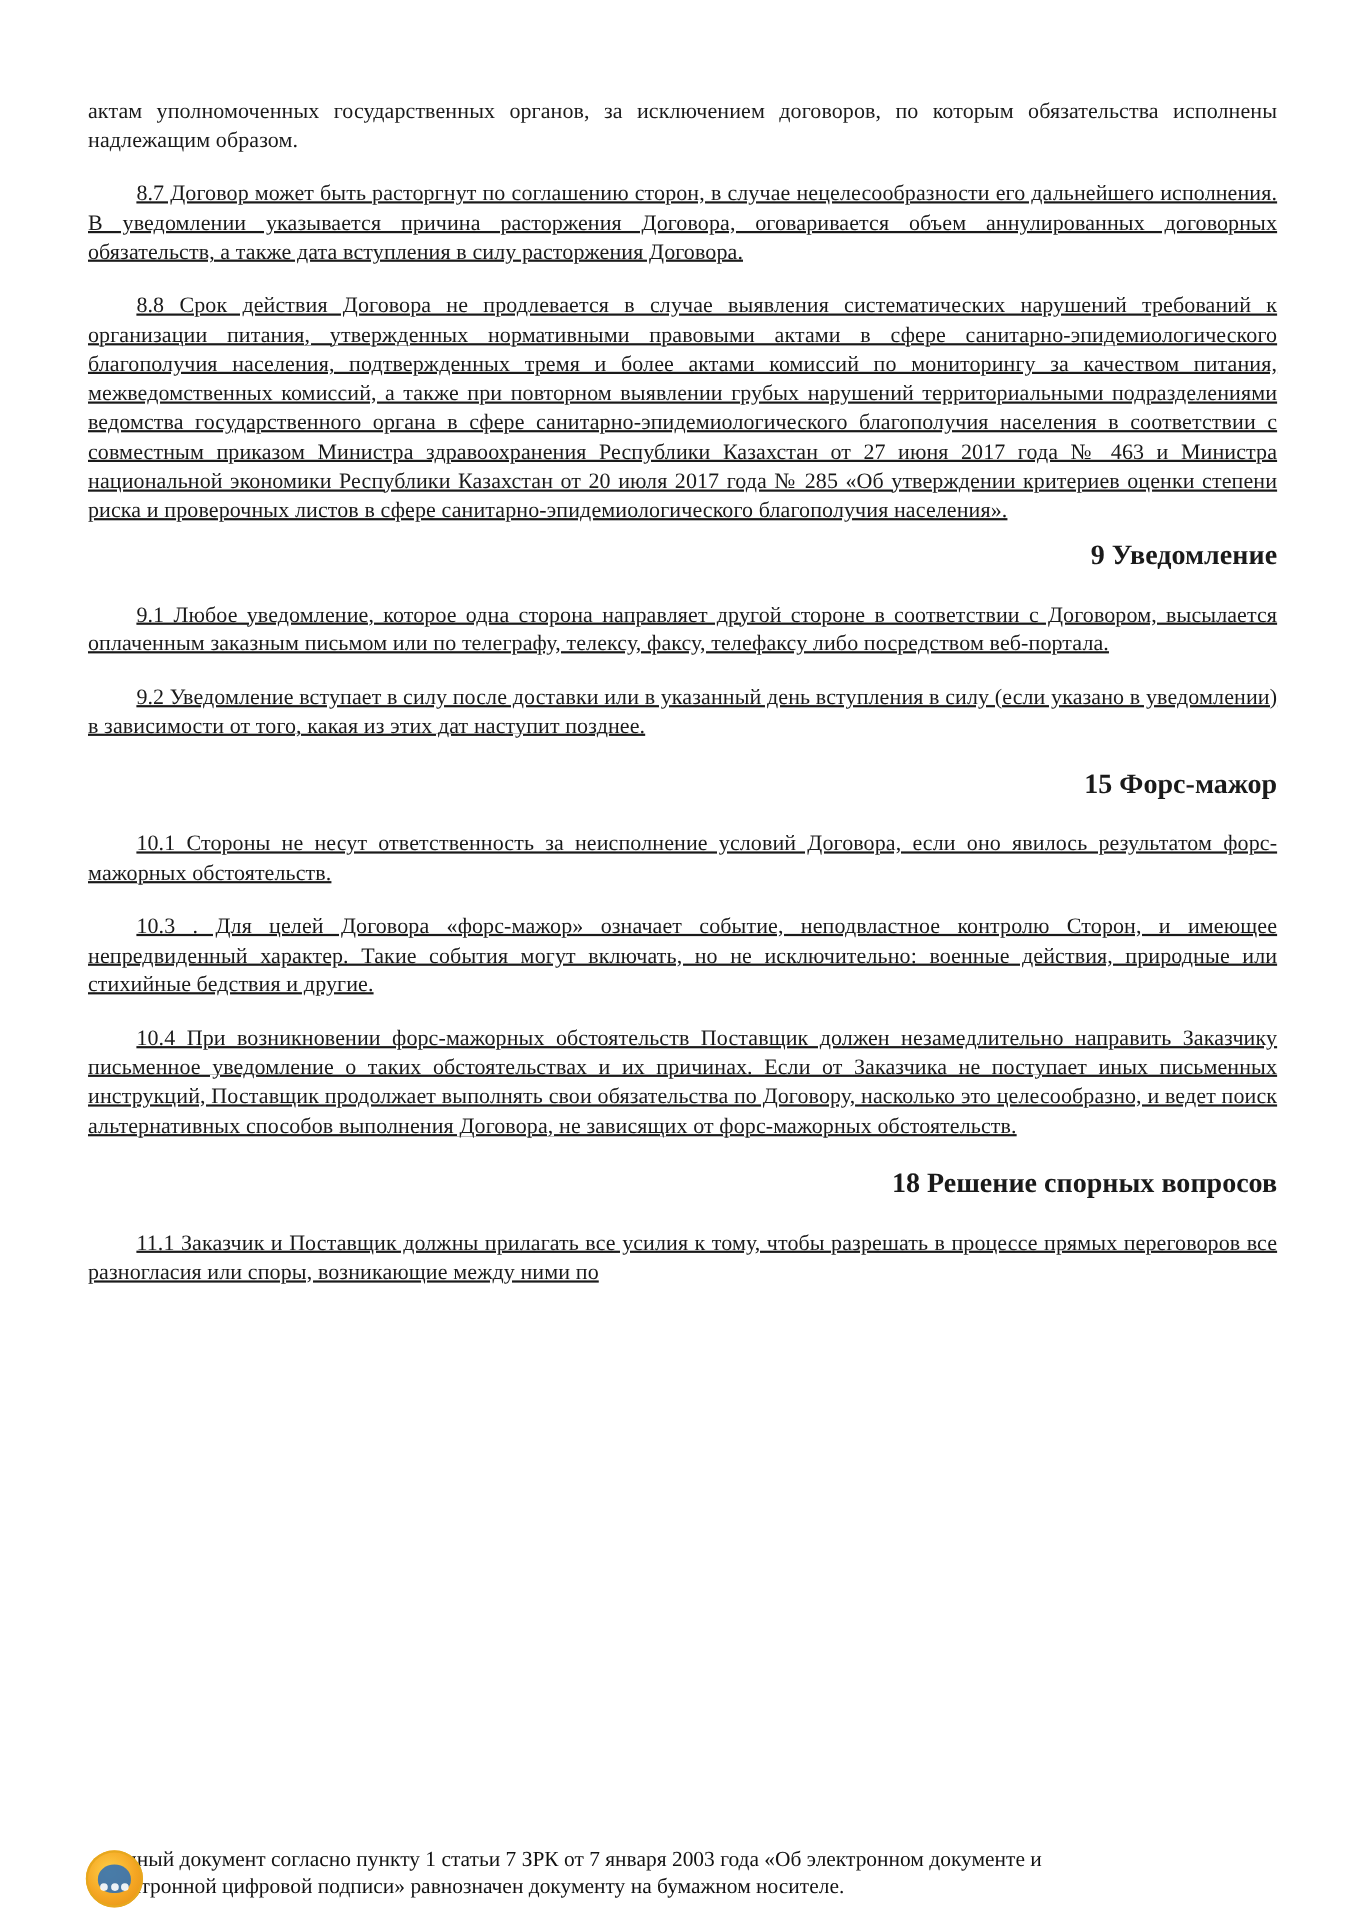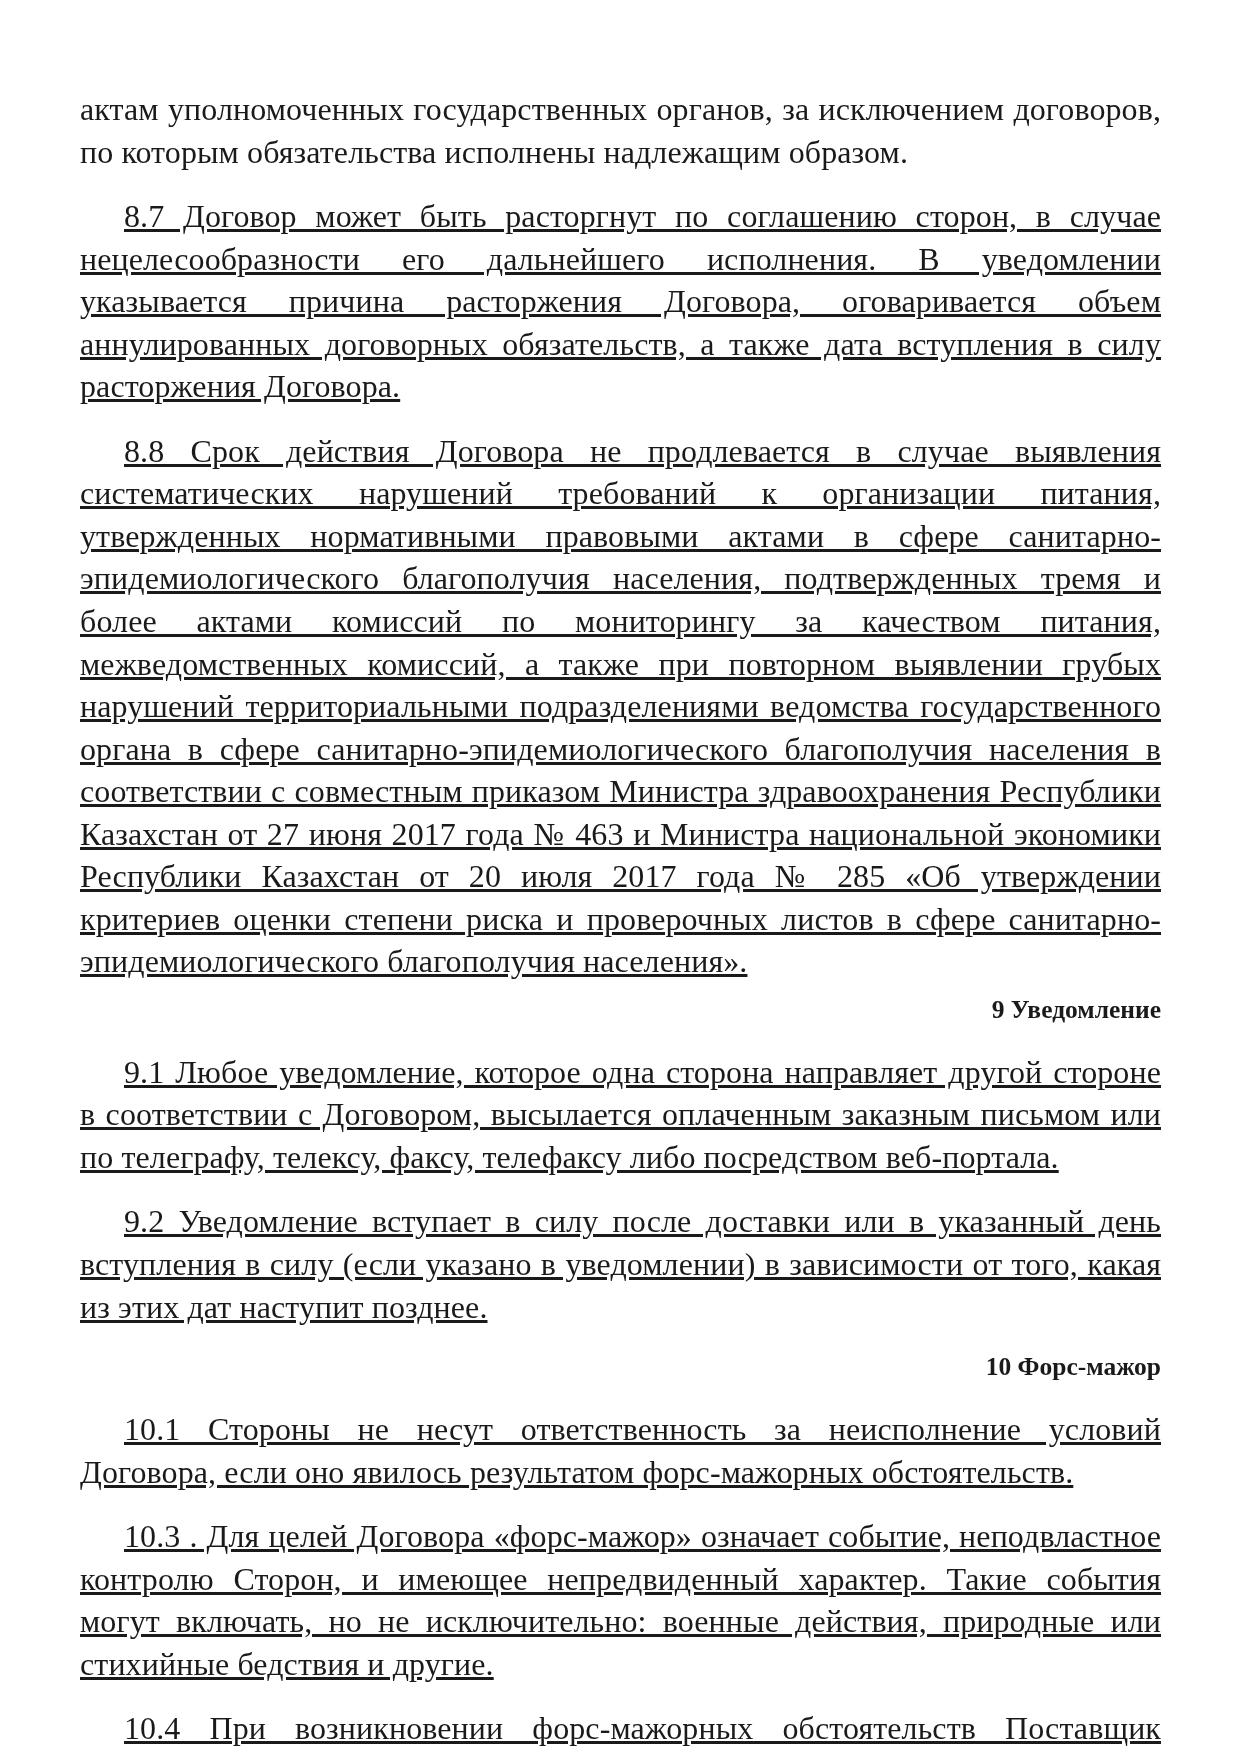--- a/index.html
+++ b/index.html
@@ -15,21 +15,21 @@
     position: relative;
   }
   .page {
     box-sizing: border-box;
     width: 1241px;
     min-height: 1754px;
     padding: 88px 80px 0 80px;
     position: relative;
   }
   .para {
-    font-size: 32px;
+    font-size: 20px;
     line-height: 1.33;
     text-align: justify;
     text-justify: inter-word;
     margin: 0 0 22px 0;
     letter-spacing: 0.1px;
   }
   .para.indent {
     text-indent: 44px;
     text-decoration: underline;
   }
@@ -110,21 +110,21 @@
 
   <p class="para indent tight">8.8 Срок действия Договора не продлевается в случае выявления систематических нарушений требований к организации питания, утвержденных нормативными правовыми актами в сфере санитарно-эпидемиологического благополучия населения, подтвержденных тремя и более актами комиссий по мониторингу за качеством питания, межведомственных комиссий, а также при повторном выявлении грубых нарушений территориальными подразделениями ведомства государственного органа в сфере санитарно-эпидемиологического благополучия населения в соответствии с совместным приказом Министра здравоохранения Республики Казахстан от 27 июня 2017 года № 463 и Министра национальной экономики Республики Казахстан от 20 июля 2017 года № 285 «Об утверждении критериев оценки степени риска и проверочных листов в сфере санитарно-эпидемиологического благополучия населения».</p>
 
 
   <h2 class="heading">9 Уведомление</h2>
 
   <p class="para indent">9.1 Любое уведомление, которое одна сторона направляет другой стороне в соответствии с Договором, высылается оплаченным заказным письмом или по телеграфу, телексу, факсу, телефаксу либо посредством веб-портала.</p>
 
   <p class="para indent">9.2 Уведомление вступает в силу после доставки или в указанный день вступления в силу (если указано в уведомлении) в зависимости от того, какая из этих дат наступит позднее.</p>
 
-  <h2 class="heading">10 Форс-мажор</h2>
+  <h2 class="heading">15 Форс-мажор</h2>
 
   <p class="para indent">10.1 Стороны не несут ответственность за неисполнение условий Договора, если оно явилось результатом форс-мажорных обстоятельств.</p>
 
 
   <p class="para indent">10.3 . Для целей Договора «форс-мажор» означает событие, неподвластное контролю Сторон, и имеющее непредвиденный характер. Такие события могут включать, но не исключительно: военные действия, природные или стихийные бедствия и другие.</p>
 
   <p class="para indent">10.4 При возникновении форс-мажорных обстоятельств Поставщик должен незамедлительно направить Заказчику письменное уведомление о таких обстоятельствах и их причинах. Если от Заказчика не поступает иных письменных инструкций, Поставщик продолжает выполнять свои обязательства по Договору, насколько это целесообразно, и ведет поиск альтернативных способов выполнения Договора, не зависящих от форс-мажорных обстоятельств.</p>
 
   <h2 class="heading">18 Решение спорных вопросов</h2>
 

